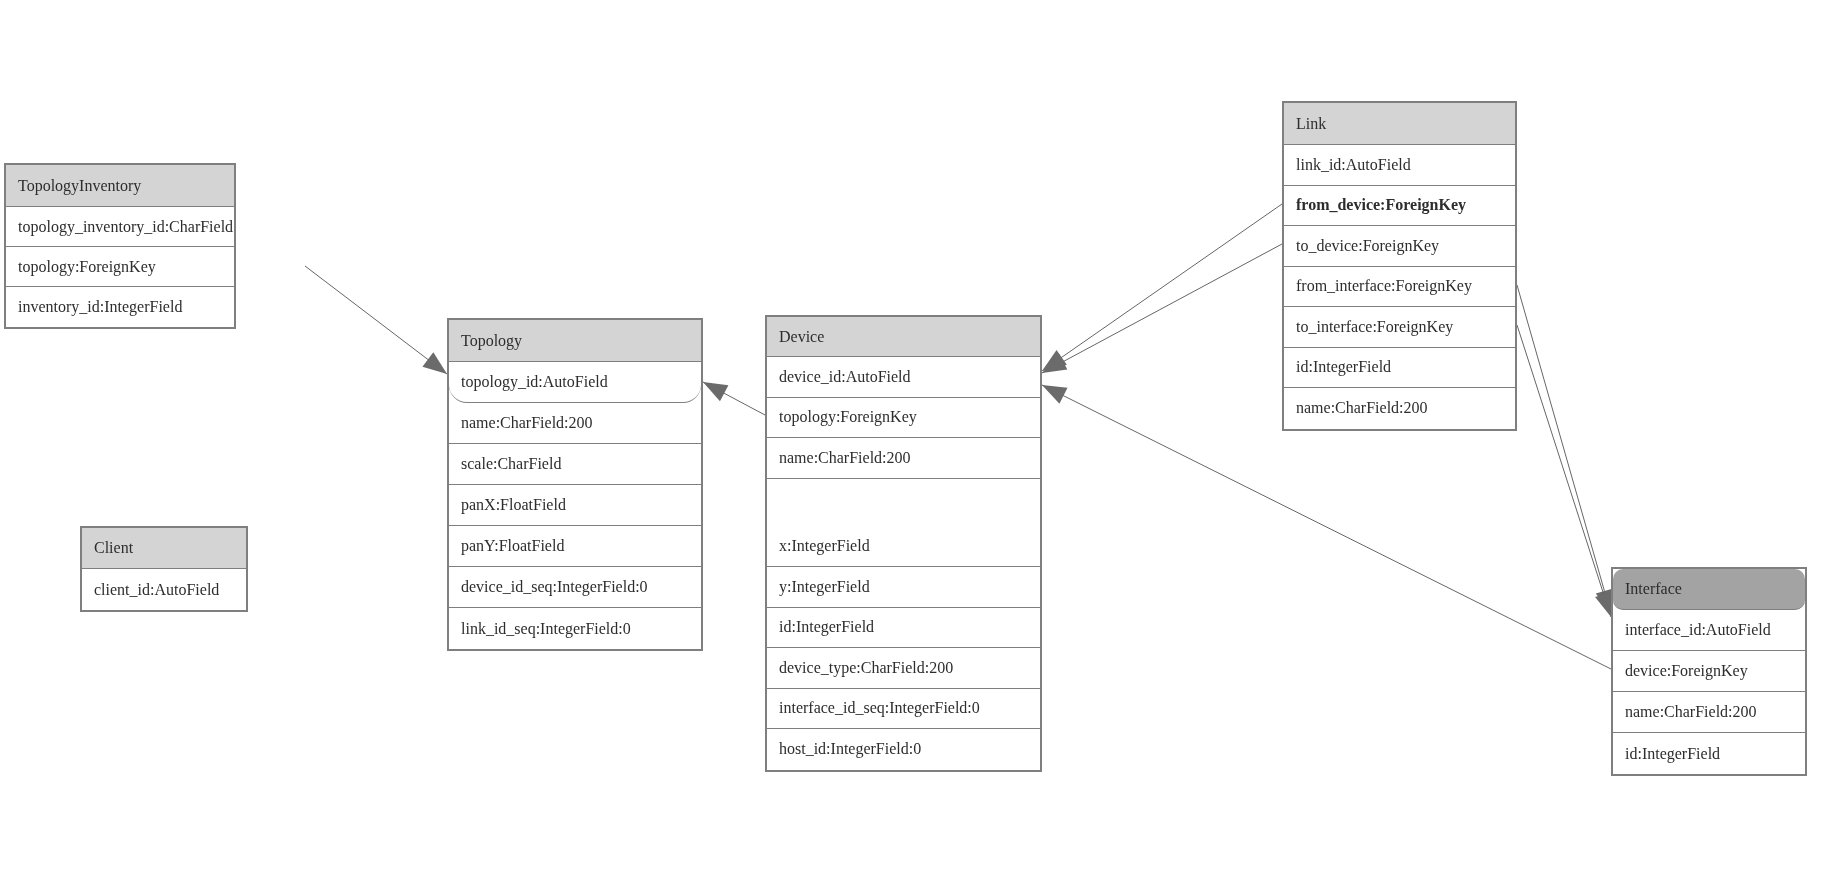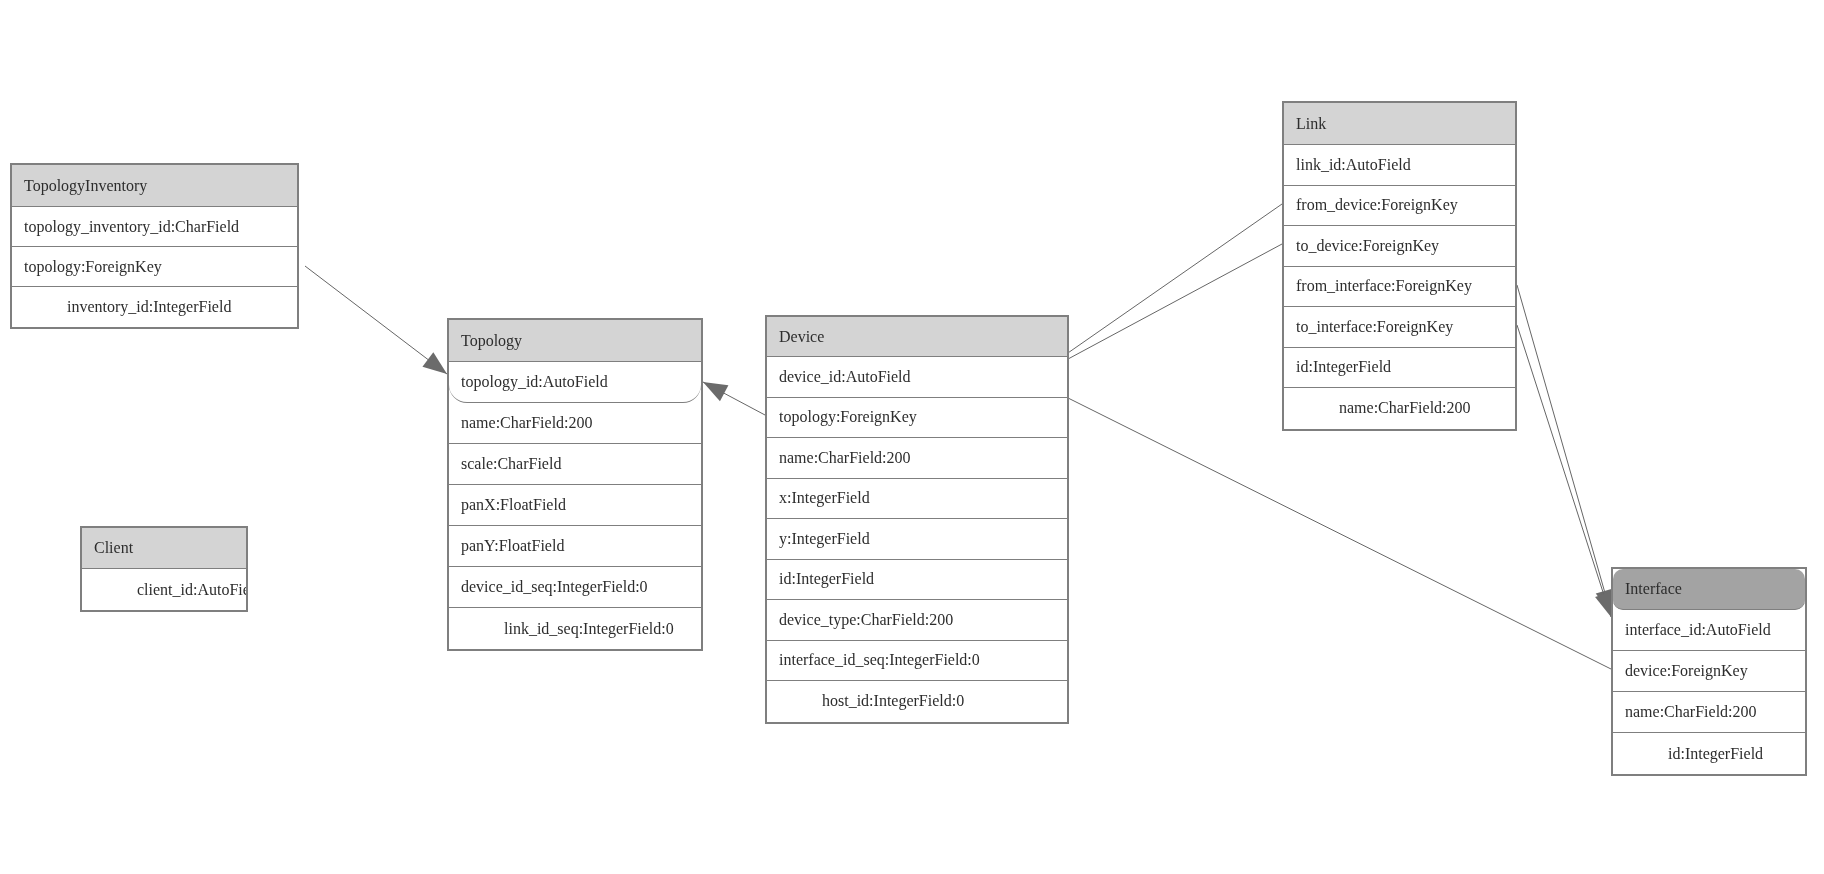--- a/index.html
+++ b/index.html
@@ -45,21 +45,20 @@
     align-items: center;
     padding-left: 12px;
     border-bottom: 1px solid var(--border-color, #7f7f7f);
     background: #ffffff;
     white-space: nowrap;
     overflow: hidden;
     text-align: center;
   }
   .entity-row:last-child {
     border-bottom: none;
-    margin-left: 43px;
   }
 </style>
 </head>
 <body>
 
 <div id="canvas" style="--border-color: #7f7f7f; background: rgb(255, 255, 255); color: rgb(45, 45, 45);">
   <svg id="edges" viewBox="0 0 1824 874" xmlns="http://www.w3.org/2000/svg">
     <defs>
       <marker id="arrowhead" markerUnits="userSpaceOnUse" markerWidth="28" markerHeight="22" refX="25" refY="10" orient="auto">
         <path id="arrowhead-path" d="M1,1 L25,10 L1,19 Z" fill="#6b6b6b"></path>
@@ -69,56 +68,56 @@
         <line x1="305" y1="266" x2="447" y2="374" stroke="#666666" stroke-width="1" marker-end="url(#arrowhead)"></line>
         <line x1="765" y1="415" x2="703" y2="382" stroke="#666666" stroke-width="1" marker-end="url(#arrowhead)"></line>
         <line x1="1282" y1="204" x2="1042" y2="371" stroke="#666666" stroke-width="1" marker-end="url(#arrowhead)"></line>
         <line x1="1282" y1="244" x2="1042" y2="373" stroke="#666666" stroke-width="1" marker-end="url(#arrowhead)"></line>
         <line x1="1611" y1="669" x2="1042" y2="385" stroke="#666666" stroke-width="1" marker-end="url(#arrowhead)"></line>
         <line x1="1517" y1="285" x2="1611" y2="614" stroke="#666666" stroke-width="1" marker-end="url(#arrowhead)"></line>
         <line x1="1517" y1="325" x2="1611" y2="617" stroke="#666666" stroke-width="1" marker-end="url(#arrowhead)"></line>
       </g>
   </svg>
 
-<div class="entity" style="left: 10px; top: 163px; width: 289px;">
+<div class="entity" style="left: 4px; top: 163px; width: 232px;">
       <div class="entity-header" style="height: 42px; background: rgb(212, 212, 212);">TopologyInventory</div>
       <div class="entity-row" style="height: 40px;">topology_inventory_id:CharField</div>
       <div class="entity-row" style="height: 40px;">topology:ForeignKey</div>
       <div class="entity-row" style="height: 40px;">inventory_id:IntegerField</div>
     </div>
     <div class="entity" style="left: 80px; top: 526px; width: 168px;">
       <div class="entity-header" style="height: 41px; background: rgb(212, 212, 212);">Client</div>
       <div class="entity-row" style="height: 41px;">client_id:AutoField</div>
     </div>
     <div class="entity" style="left: 447px; top: 318px; width: 256px;">
       <div class="entity-header" style="height: 42px; background: rgb(212, 212, 212);">Topology</div>
       <div class="entity-row" style="height: 41px; border-radius: 18px;">topology_id:AutoField</div>
       <div class="entity-row" style="height: 41px;">name:CharField:200</div>
       <div class="entity-row" style="height: 41px;">scale:CharField</div>
       <div class="entity-row" style="height: 41px;">panX:FloatField</div>
       <div class="entity-row" style="height: 41px;">panY:FloatField</div>
       <div class="entity-row" style="height: 41px;">device_id_seq:IntegerField:0</div>
       <div class="entity-row" style="height: 41px;">link_id_seq:IntegerField:0</div>
     </div>
-    <div class="entity" style="left: 765px; top: 315px; width: 304px;">
+    <div class="entity" style="left: 765px; top: 315px; width: 277px;">
       <div class="entity-header" style="height: 40px; background: rgb(212, 212, 212);">Device</div>
       <div class="entity-row" style="height: 40.5px;">device_id:AutoField</div>
       <div class="entity-row" style="height: 40.5px;">topology:ForeignKey</div>
       <div class="entity-row" style="height: 40.5px;">name:CharField:200</div>
-      <div class="entity-row" style="height: 40.5px;">x:IntegerField</div>
+      <div class="entity-row" style="height: 40.5px; margin-top: 48px;">x:IntegerField</div>
       <div class="entity-row" style="height: 40.5px;">y:IntegerField</div>
       <div class="entity-row" style="height: 40.5px;">id:IntegerField</div>
       <div class="entity-row" style="height: 40.5px;">device_type:CharField:200</div>
       <div class="entity-row" style="height: 40.5px;">interface_id_seq:IntegerField:0</div>
       <div class="entity-row" style="height: 40.5px;">host_id:IntegerField:0</div>
     </div>
     <div class="entity" style="left: 1282px; top: 101px; width: 235px;">
       <div class="entity-header" style="height: 42px; background: rgb(212, 212, 212);">Link</div>
       <div class="entity-row" style="height: 40.5px;">link_id:AutoField</div>
-      <div class="entity-row" style="height: 40.5px;">from_device:ForeignKey</div>
+      <div class="entity-row" style="height: 40.5px; font-weight: bold;">from_device:ForeignKey</div>
       <div class="entity-row" style="height: 40.5px; padding-left: 12px;">to_device:ForeignKey</div>
       <div class="entity-row" style="height: 40.5px;">from_interface:ForeignKey</div>
       <div class="entity-row" style="height: 40.5px;">to_interface:ForeignKey</div>
       <div class="entity-row" style="height: 40.5px;">id:IntegerField</div>
       <div class="entity-row" style="height: 40.5px;">name:CharField:200</div>
     </div>
     <div class="entity" style="left: 1611px; top: 567px; width: 196px;">
       <div class="entity-header" style="height: 41px; background: #a3a3a3; border-radius: 10px;">Interface</div>
       <div class="entity-row" style="height: 41px;">interface_id:AutoField</div>
       <div class="entity-row" style="height: 41px;">device:ForeignKey</div>

